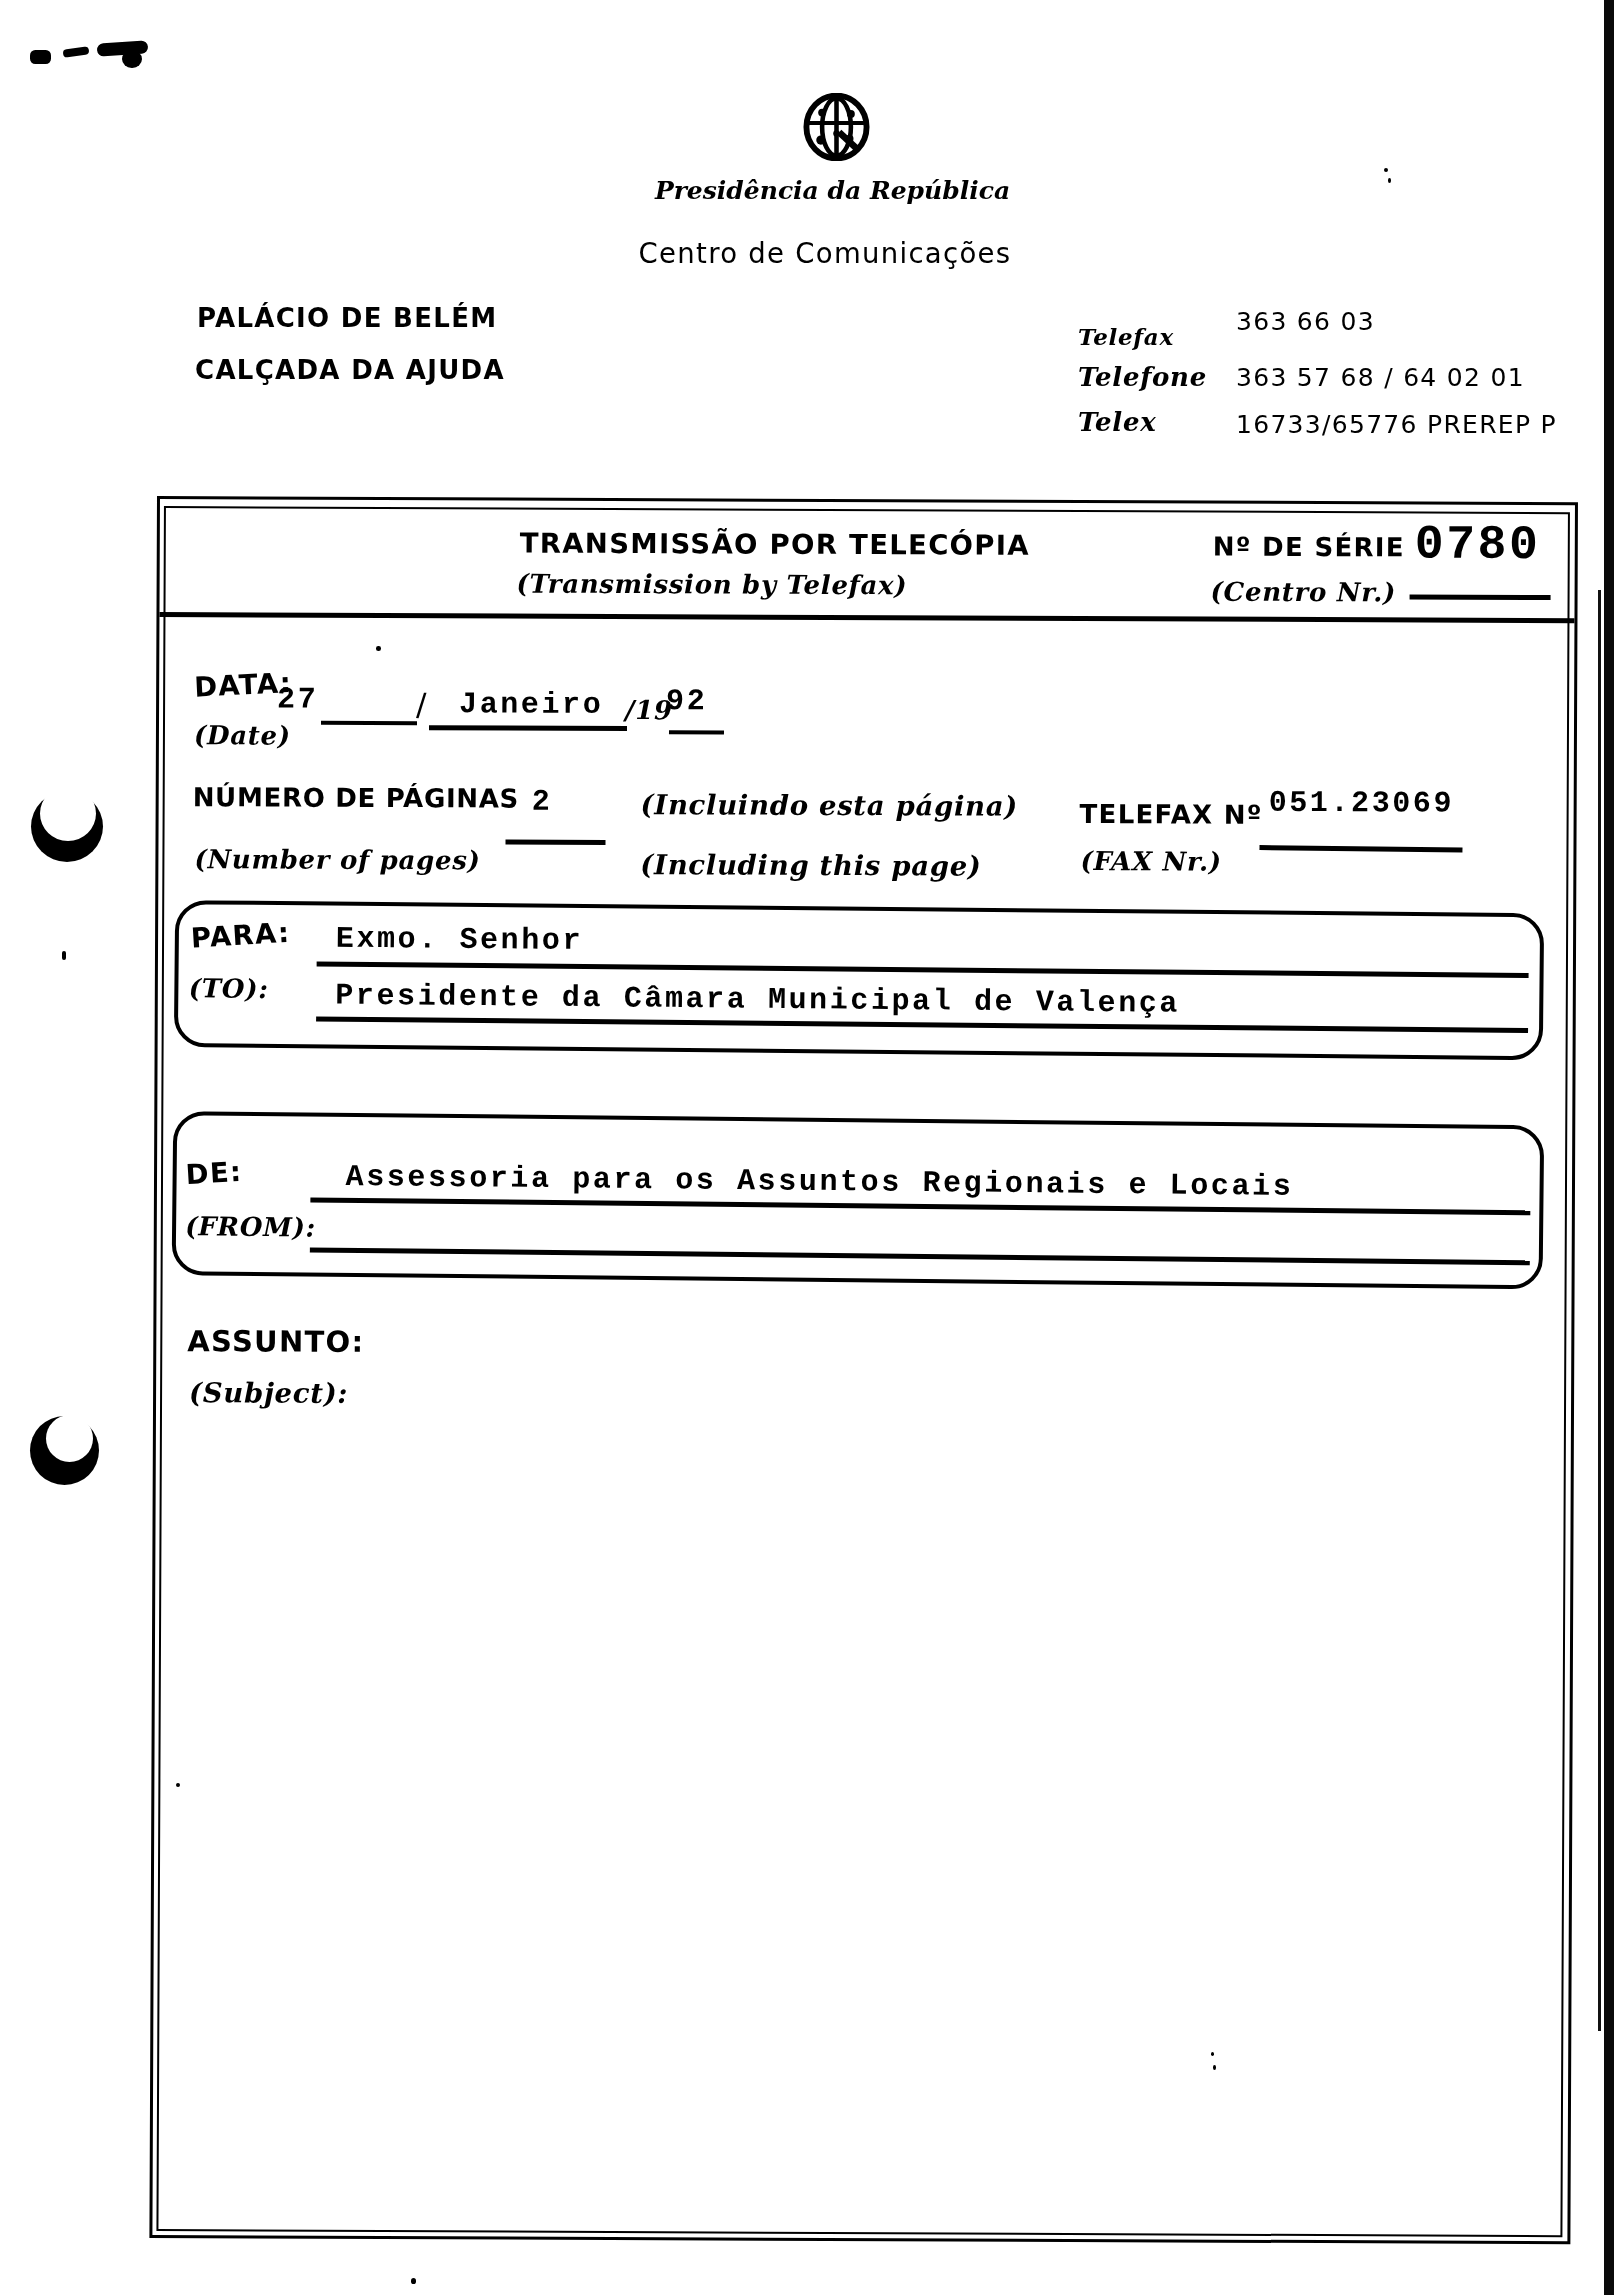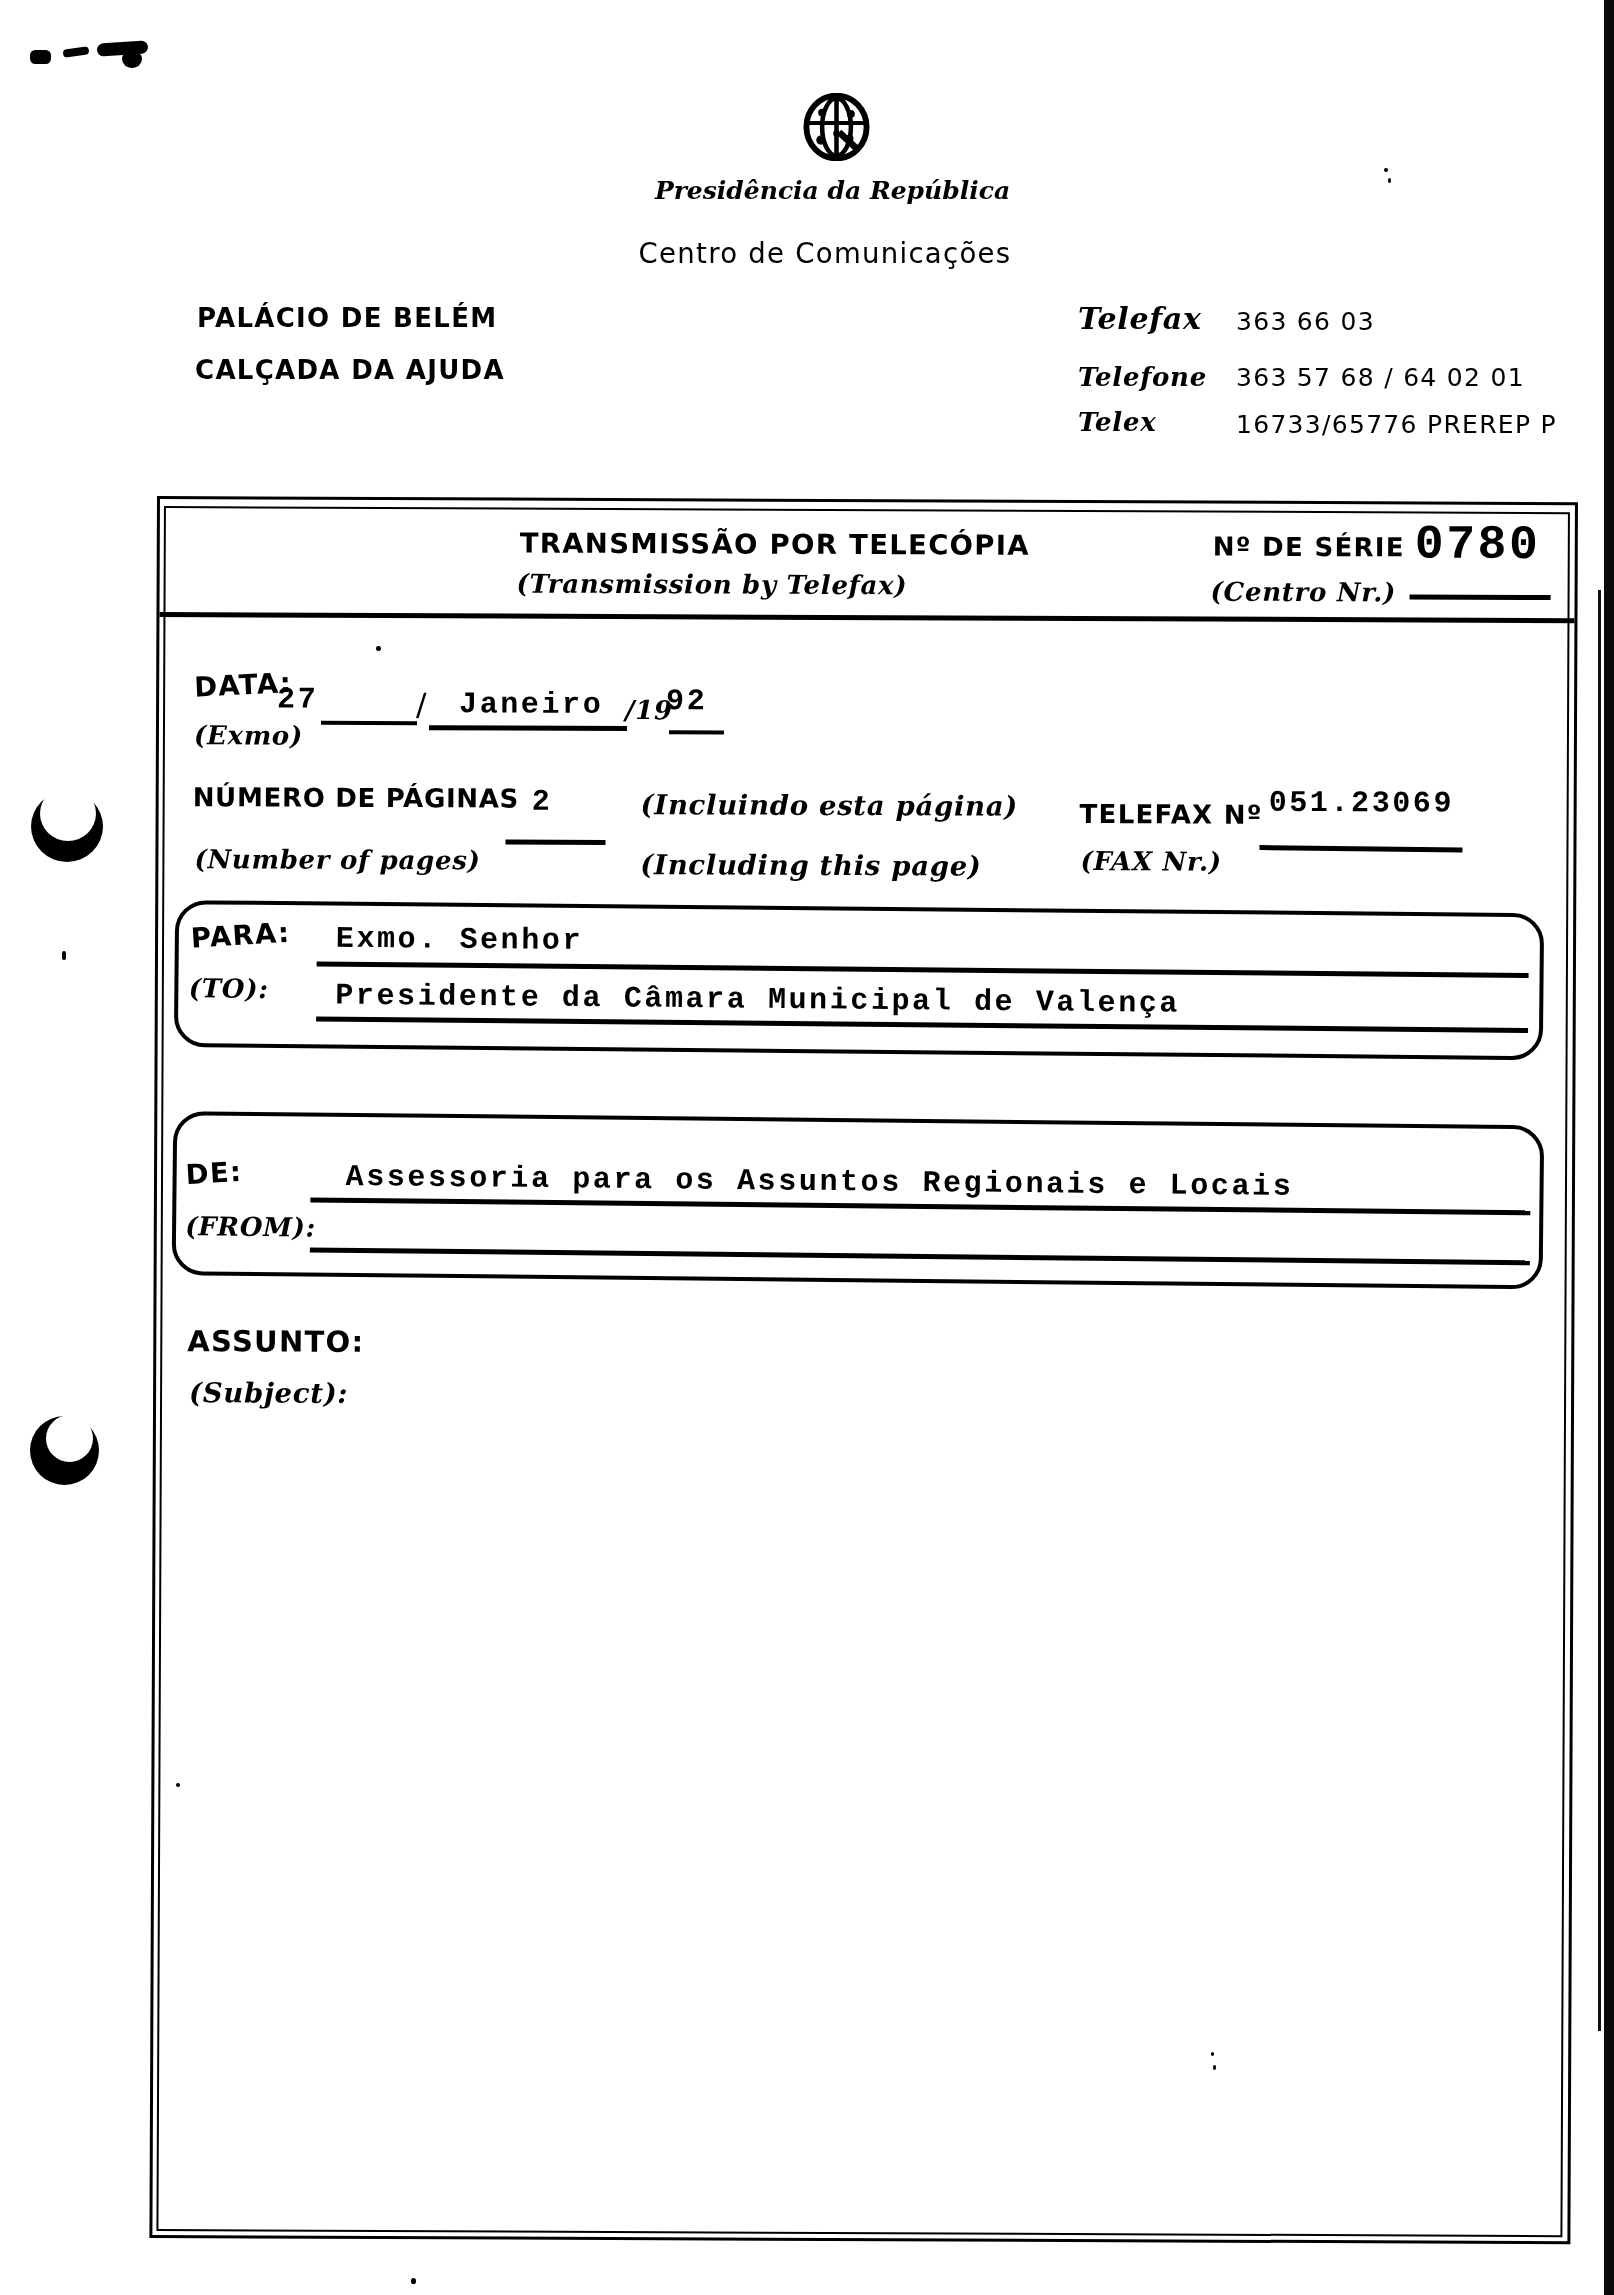--- a/index.html
+++ b/index.html
@@ -72,40 +72,40 @@
       <line x1="58" y1="60" x2="86" y2="86" stroke="#000" stroke-width="10"></line>
     </svg>
   </div>
 
   <div class="abs script" style="left:603px;top:176px;width:459px;text-align:center;font-size:25px;">Presidência da República</div>
   <div class="abs hand" style="left:622px;top:237px;width:406px;text-align:center;font-size:27.5px;font-weight:normal;">Centro de Comunicações</div>
 
   <div class="abs hand" style="left:197px;top:303px;font-size:26px;">PALÁCIO DE BELÉM</div>
   <div class="abs hand" style="left:195px;top:355px;font-size:26px;">CALÇADA DA AJUDA</div>
 
-  <div class="abs handit" style="left:1078px;top:301px;font-size:30px;text-align:right;">Telefax</div>
+  <div class="abs handit" style="left:1078px;top:323px;font-size:23px;text-align:right;">Telefax</div>
   <div class="abs hand" style="left:1236px;top:307px;font-size:25px;font-weight:normal;">363 66 03</div>
   <div class="abs handit" style="left:1078px;top:362px;font-size:26px;">Telefone</div>
   <div class="abs hand" style="left:1236px;top:363px;font-size:25px;font-weight:normal;">363 57 68 / 64 02 01</div>
   <div class="abs handit" style="left:1078px;top:407px;font-size:26px;">Telex</div>
   <div class="abs hand" style="left:1236px;top:410px;font-size:25px;font-weight:normal;">16733/65776 PREREP P</div>
 
   <div class="mainbox">
     <div class="innerline"></div>
     <div class="titledivider"></div>
 
     <div class="abs hand" style="left:360px;top:26px;font-size:27.5px;">TRANSMISSÃO POR TELECÓPIA</div>
     <div class="abs handit" style="left:357px;top:68px;font-size:26px;">(Transmission by Telefax)</div>
     <div class="abs hand" style="left:1053px;top:27.5px;font-size:26px;">Nº DE SÉRIE</div>
     <div class="abs handit" style="left:1051px;top:73px;font-size:26px;">(Centro Nr.)</div>
     <div class="abs mono" style="left:1255px;top:13px;font-size:48px;">0780</div>
     <div class="rule" style="left:1250px;top:90px;width:141px;height:5.2px;"></div>
 
     <div class="abs hand" style="left:35px;top:169px;font-size:27.5px;transform:rotate(-3deg);">DATA:</div>
-    <div class="abs handit" style="left:35px;top:221px;font-size:26px;">(Exmo)</div>
+    <div class="abs handit" style="left:35px;top:221px;font-size:26px;">(Date)</div>
     <div class="abs mono" style="left:118px;top:183px;font-size:30px;">27</div>
     <div class="rule" style="left:162px;top:221px;width:96px;height:3.9px;"></div>
     <div class="abs hand" style="left:257px;top:186px;font-size:31px;font-weight:normal;">/</div>
     <div class="abs mono" style="left:300px;top:187px;font-size:30px;">Janeiro</div>
     <div class="rule" style="left:270px;top:225px;width:198px;height:4.6px;"></div>
     <div class="abs handit" style="left:466px;top:194px;font-size:26px;">/19</div>
     <div class="abs mono" style="left:507px;top:183px;font-size:30px;">92</div>
     <div class="rule" style="left:510px;top:229px;width:55px;height:3.9px;"></div>
 
     <div class="abs hand" style="left:34px;top:283px;font-size:26px;letter-spacing:0.7px;">NÚMERO DE PÁGINAS</div>

